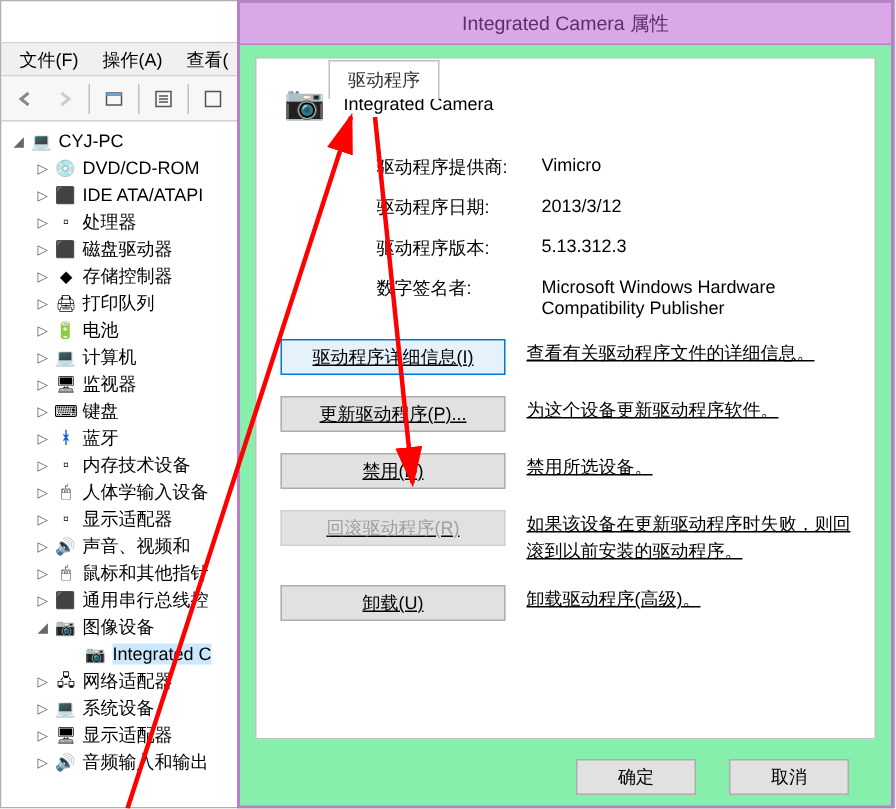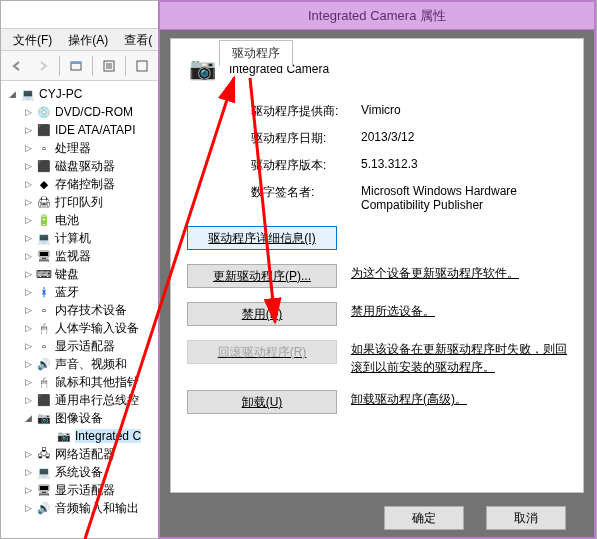--- a/index.html
+++ b/index.html
@@ -18,21 +18,21 @@
 .tree-row { display: flex; align-items: center; height: 18px; white-space: nowrap; padding-left: 4px; }
 .tree-row.root { padding-left: 4px; }
 .tree-row.child { padding-left: 20px; }
 .tree-row.grandchild { padding-left: 40px; }
 .exp { width: 11px; height: 11px; margin-right: 2px; display: inline-flex; align-items: center; justify-content: center; font-size: 9px; color: #666; }
 .ticon { width: 16px; height: 16px; margin-right: 3px; display: inline-flex; align-items: center; justify-content: center; font-size: 11px; }
 .tlabel { color: #000; }
 .sel .tlabel { background: #cce8ff; }
 
 
-.props { position: absolute; left: 158px; top: 0; width: 438px; height: 539px; border: 2px solid #b97fc9; background: #737373; }
+.props { position: absolute; left: 158px; top: 0; width: 438px; height: 539px; border: 2px solid #b97fc9; background: #86efac; }
 .props-title { height: 28px; background: #d9a8e6; color: #5a2d6b; text-align: center; line-height: 28px; font-size: 13px; border-bottom: 1px solid #b97fc9; }
 
 .tabs { display: flex; margin: 10px 0 0 10px; }
 .tab { padding: 4px 12px; border: 1px solid #c0c0c0; border-bottom: none; background: #f0f0f0; margin-right: -1px; color: #333; }
 .tab.active { background: #fff; position: relative; z-index: 2; }
 .tab-body { position: absolute; left: 10px; right: 10px; top: 36px; bottom: 44px; border: 1px solid #c0c0c0; background: #fff; padding: 14px 16px; }
 
 .dev-header { display: flex; align-items: center; margin-bottom: 18px; }
 .dev-icon { width: 32px; height: 32px; margin-right: 10px; display: flex; align-items: center; justify-content: center; font-size: 22px; }
 .info-row { display: flex; margin-bottom: 10px; }
@@ -250,20 +250,21 @@
           <span class="info-val">5.13.312.3</span>
         </div>
       <div class="info-row">
           <span class="info-label">数字签名者:</span>
           <span class="info-val">Microsoft Windows Hardware Compatibility Publisher</span>
         </div>
     </div>
 
     <div class="btn-row">
         <div class="winbtn hover">驱动程序详细信息(I)</div>
+        <div class="btn-desc">查看有关驱动程序文件的详细信息。</div>
       </div>
     <div class="btn-row">
         <div class="winbtn">更新驱动程序(P)...</div>
         <div class="btn-desc">为这个设备更新驱动程序软件。</div>
       </div>
     <div class="btn-row">
         <div class="winbtn">禁用(D)</div>
         <div class="btn-desc">禁用所选设备。</div>
       </div>
     <div class="btn-row">

